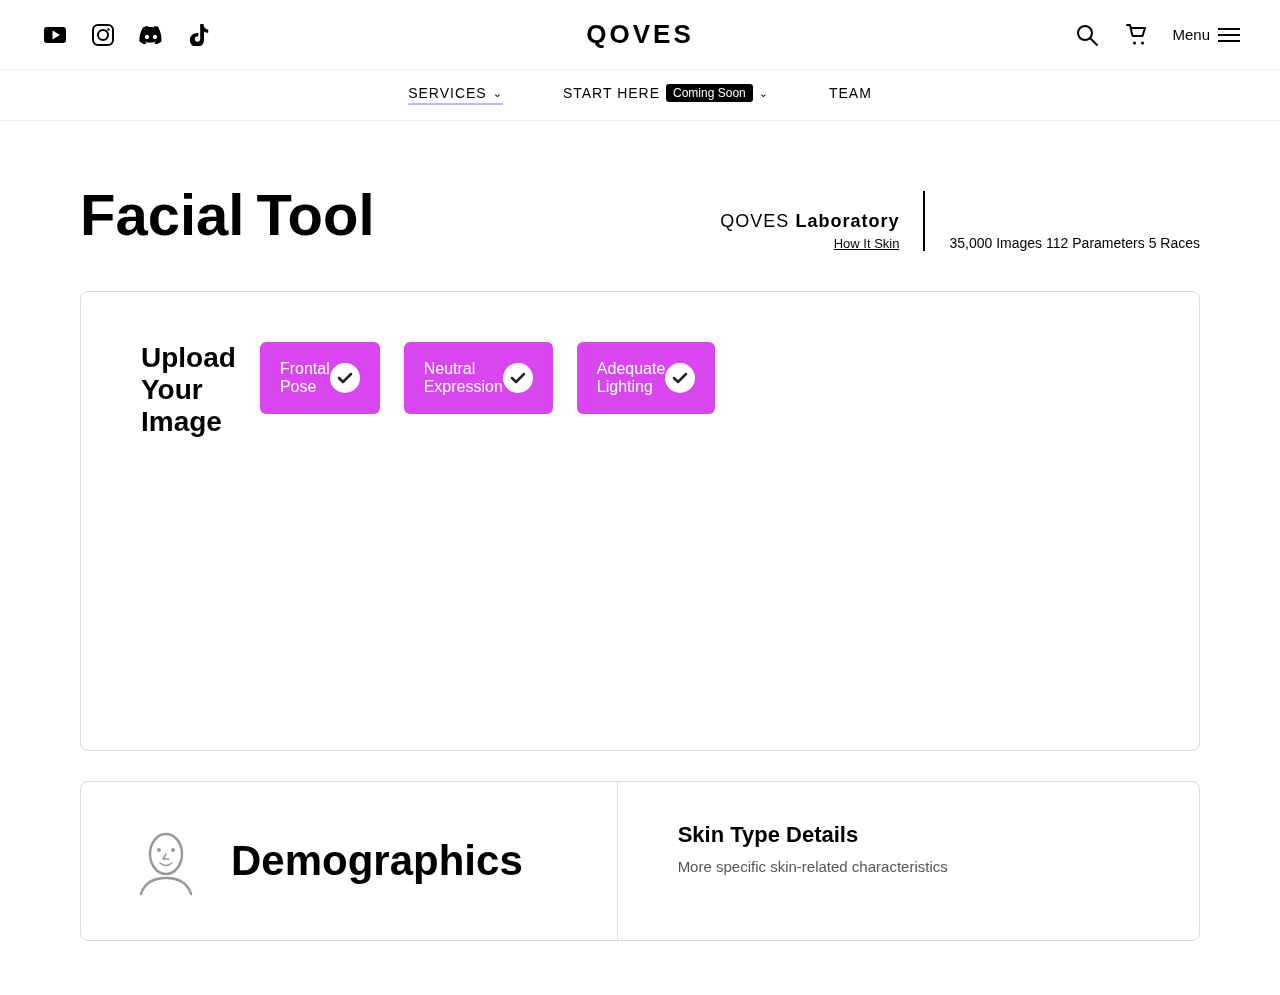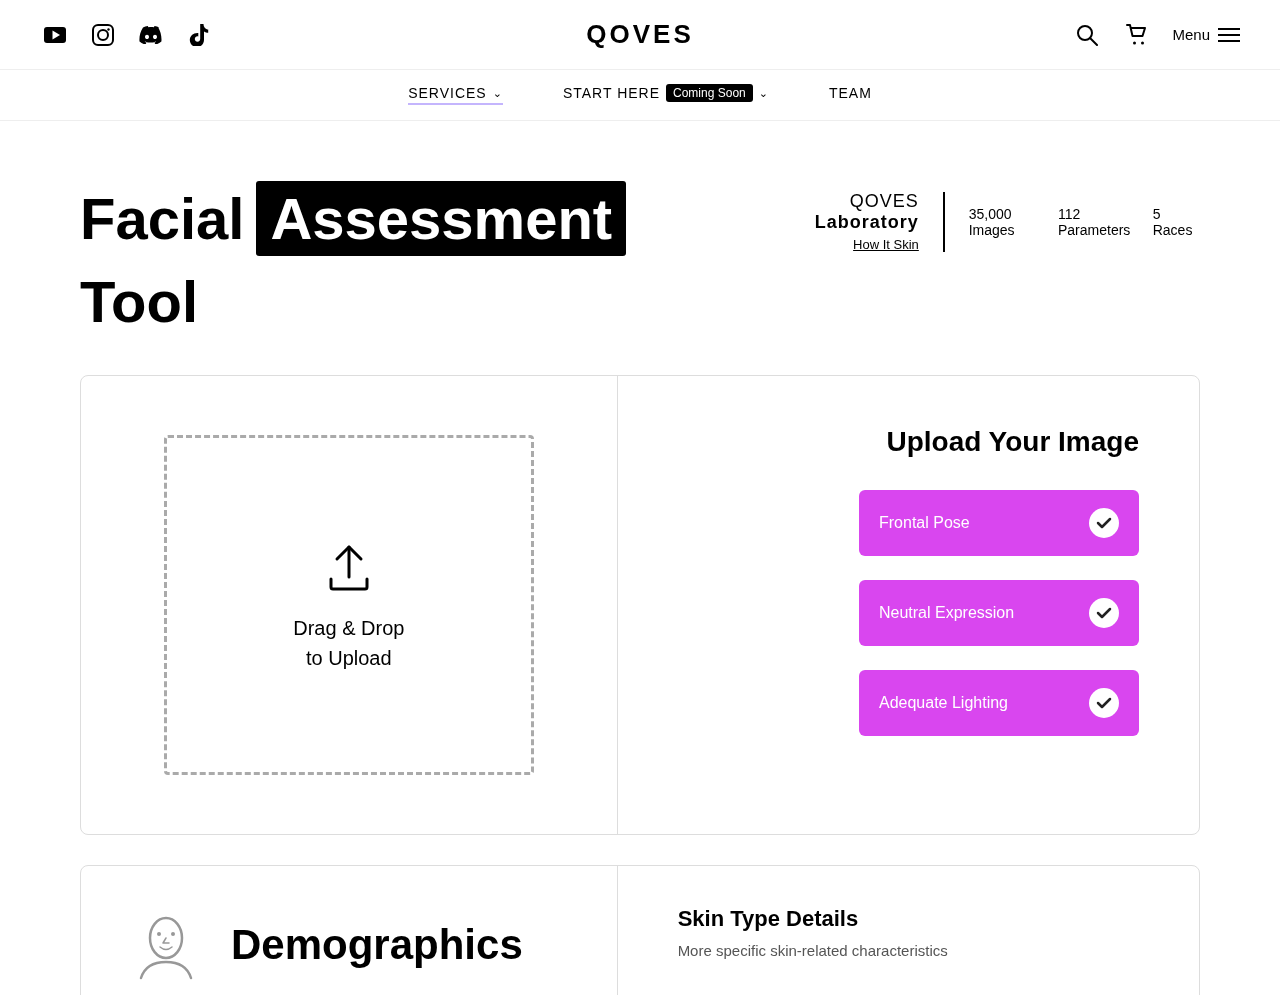--- a/index.html
+++ b/index.html
@@ -130,21 +130,21 @@
       flex-wrap: wrap;
     }
     .hero-title-highlight {
       background: #000;
       color: #fff;
       padding: 4px 14px;
       border-radius: 3px;
     }
     .hero-right {
       display: flex;
-      align-items: center;
+      align-items: flex-end;
       gap: 4px;
       margin-top: 10px;
       margin-left: 44px;
     }
     .hero-lab {
       text-align: right;
     }
     .hero-lab-title {
       font-size: 18px;
       font-weight: 700;
@@ -220,22 +220,22 @@
       font-size: 20px;
       font-weight: 500;
       color: #000;
       text-align: center;
       line-height: 1.5;
     }
     .tool-right {
       width: 52%;
       padding: 50px 60px;
       display: flex;
-      flex-direction: column;
-      align-items: flex-end;
+      flex-direction: row;
+      align-items: flex-start;
       gap: 24px;
     }
     .upload-title {
       font-size: 28px;
       font-weight: 700;
       color: #000;
       margin-bottom: 8px;
     }
     .requirement-item {
       width: 280px;
@@ -385,21 +385,20 @@
     <span class="nav-chevron">⌄</span>
   </a>
   <a class="nav-item">
     <span>TEAM</span>
   </a>
 </nav>
 
 <section class="hero">
   <h1 class="hero-title">
     <span>Facial</span>
-    <span class="hero-title-highlight">Assessment</span>
     <span>Tool</span>
   </h1>
   <div class="hero-right">
     <div class="hero-lab">
       <div class="hero-lab-title">
         <span>QOVES</span>
         <strong>Laboratory</strong>
       </div>
       <a class="hero-lab-link">How It Skin</a>
     </div>
@@ -407,35 +406,20 @@
     <div class="hero-stats">
       <span class="hero-stat">35,000 Images</span>
       <span class="hero-stat">112 Parameters</span>
       <span class="hero-stat">5 Races</span>
     </div>
   </div>
 </section>
 
 <div class="tool-container">
 
-  <div class="tool-left">
-    <div class="upload-box">
-      <div class="upload-icon">
-        <svg width="60" height="60" viewBox="0 0 60 60" fill="none">
-          <path d="M30 10 L30 40" stroke="#000" stroke-width="3" stroke-linecap="round"></path>
-          <path d="M18 22 L30 10 L42 22" stroke="#000" stroke-width="3" stroke-linecap="round" stroke-linejoin="round"></path>
-          <path d="M12 42 L12 50 Q12 52 14 52 L46 52 Q48 52 48 50 L48 42" stroke="#000" stroke-width="3" stroke-linecap="round" fill="none"></path>
-        </svg>
-      </div>
-      <div class="upload-text">
-        <div>Drag &amp; Drop</div>
-        <div>to Upload</div>
-      </div>
-    </div>
-  </div>
 
   <div class="tool-right">
     <h2 class="upload-title">Upload Your Image</h2>
 
     <div class="requirement-item">
       <span>Frontal Pose</span>
       <div class="check-circle">
         <svg viewBox="0 0 18 18" fill="none">
           <polyline points="3,9 7,13 15,5" stroke="#222" stroke-width="2.5" stroke-linecap="round" stroke-linejoin="round"></polyline>
         </svg>

